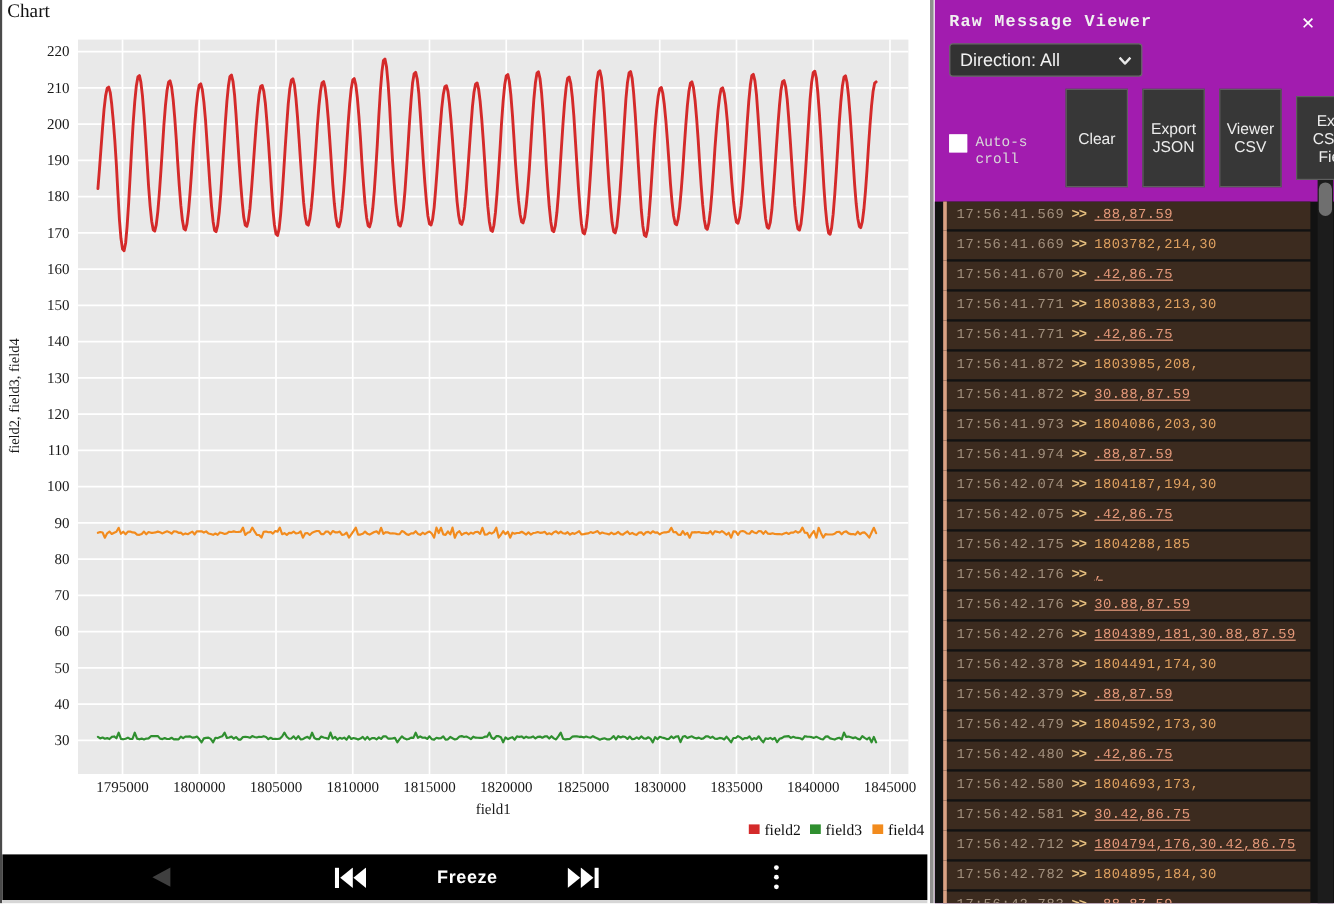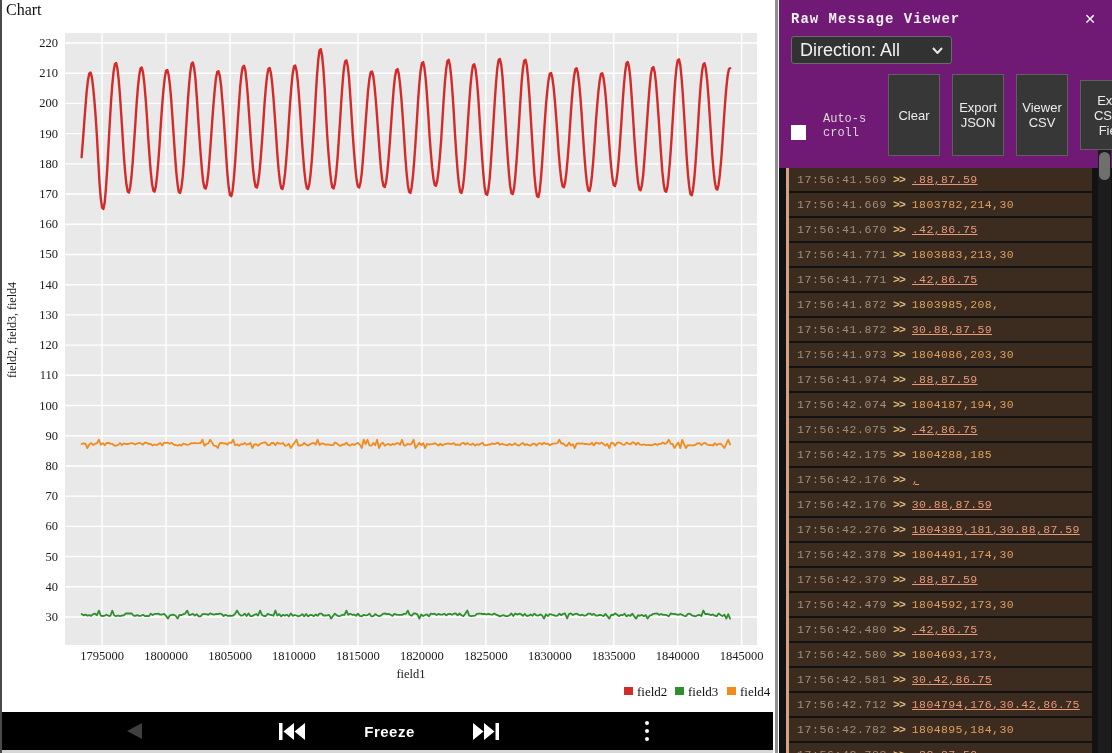--- a/index.html
+++ b/index.html
@@ -24,30 +24,30 @@
   .tb-freeze{left:330px;width:115px;color:#fff;font-weight:bold;font-size:15px;letter-spacing:.5px;}
   .tb-skipend{left:462px;width:44px;}
   .tb-menu{left:625px;width:40px;flex-direction:column;gap:4px;}
   .tb-menu i{width:4px;height:4px;border-radius:50%;background:#fff;display:block;}
 
   
   .divider{position:absolute;left:773px;top:0;width:6px;height:753px;background:#fff;}
   .divider::after{content:"";position:absolute;left:2px;top:0;width:3px;height:753px;background:#8f8f8f;}
 
   
-  .panel{position:absolute;left:779px;top:0;width:333px;height:753px;background:#701a75;
+  .panel{position:absolute;left:779px;top:0;width:333px;height:753px;background:#a21caf;
          display:flex;flex-direction:column;color:#e8e8e8;}
   .panel-header{display:flex;align-items:center;justify-content:space-between;padding:10px 12px 2px 12px;}
   .panel-title{font-family:"Liberation Mono",monospace;font-weight:bold;font-size:14px;letter-spacing:1px;color:#f0f0f0;}
   .panel-close{cursor:pointer;color:#fff;font-size:14px;line-height:14px;padding:2px 4px;}
   .select{margin:6px 0 0 12px;width:143px;height:26px;background:#323232;border:1px solid#6a6a6a;
           border-radius:3px;display:flex;align-items:center;justify-content:space-between;
-          padding:0 8px;cursor:pointer;font-size:18px;color:#f2f2f2;}
+          padding:0 8px;cursor:pointer;font-size:15px;color:#f2f2f2;}
   .controls{display:flex;align-items:center;margin:10px 10px 0 12px;gap:9px;}
-  .checkline{display:flex;align-items:flex-end;gap:17px;min-width:88px;margin-top:22px;}
+  .checkline{display:flex;align-items:flex-start;gap:7px;min-width:88px;margin-top:22px;}
   .checkbox{width:13px;height:13px;background:#fff;border:1px solid #fff;display:inline-block;cursor:pointer;flex:none;}
   .checklabel{font-family:"Liberation Mono",monospace;font-size:12px;line-height:14px;color:#d8d8d8;
               width:46px;word-break:break-all;white-space:normal;}
   .btn{background:#373737;border:1px solid #5f5f5f;color:#ededed;font-size:13px;line-height:15px;
        text-align:center;cursor:pointer;display:flex;align-items:center;justify-content:center;
        width:48px;min-height:52px;padding:14px 1px;}
   .btn.wide{width:58px;min-height:64px;padding:2px 6px;}
 
   .msg-area{position:relative;flex:1;margin-top:12px;background:#121212;overflow:hidden;
             padding:0 0 0 7px;}

